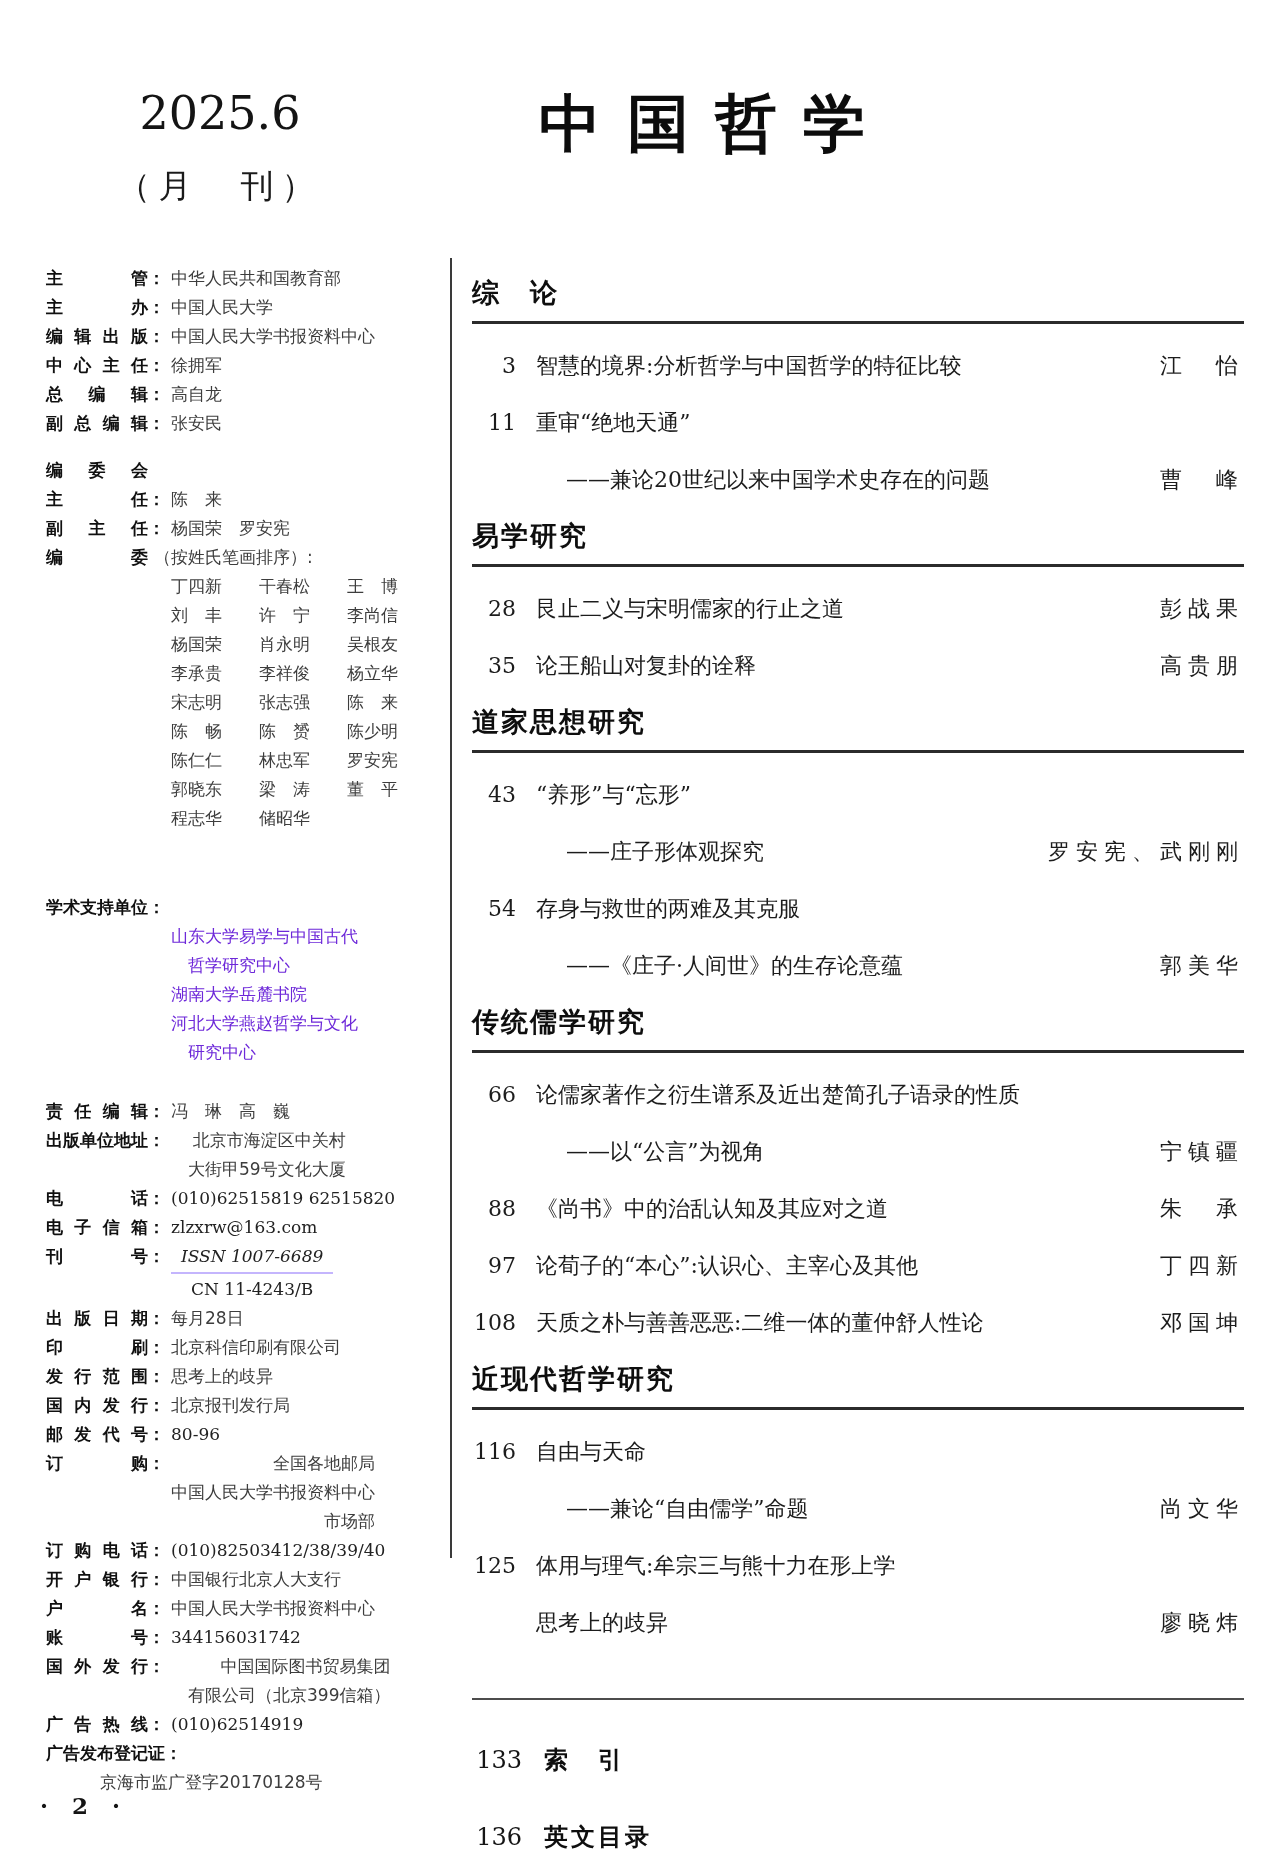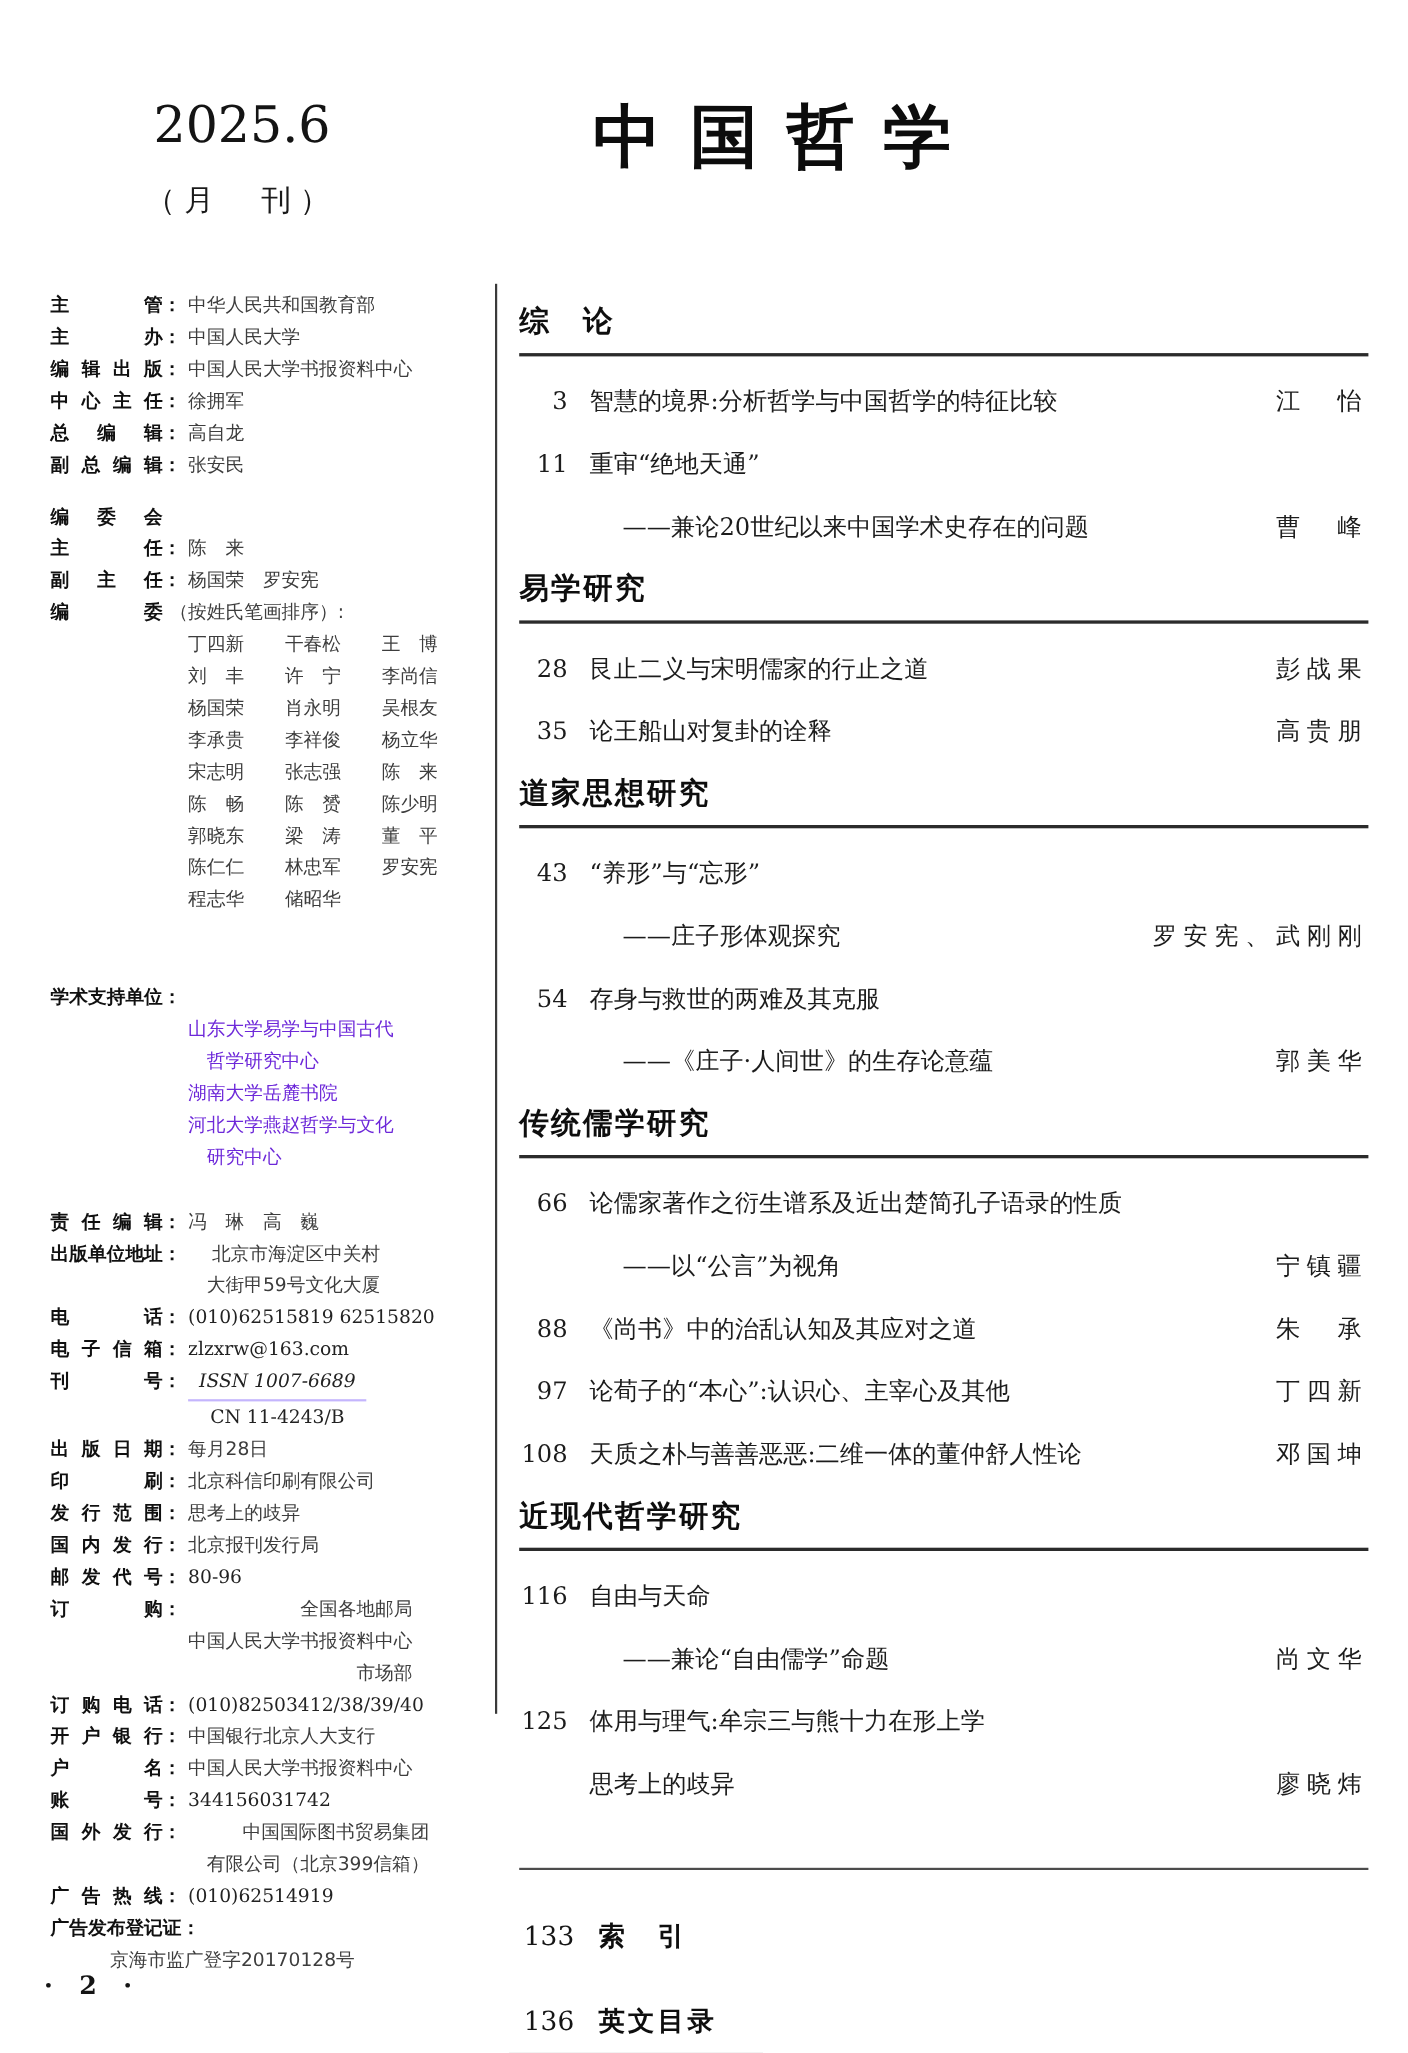--- a/index.html
+++ b/index.html
@@ -5,21 +5,21 @@
   html,body { margin:0; padding:0; background:#e9e9e9; }
   .page {
     position:relative; width:1280px; height:1866px; background:#ffffff;
     margin:0 auto; overflow:hidden; color:#222;
     font-family:"DejaVu Sans", sans-serif;
   }
   
   .header { display:flex; height:252px; }
   .header-left { flex:none; width:440px; padding-top:86px; text-align:center; }
   .issue { font-family:"DejaVu Serif", serif; font-size:46px; color:#141414; }
-  .frequency { margin-top:24px; font-size:27px; letter-spacing:8px; color:#1a1a1a;
+  .frequency { margin-top:24px; font-size:33px; letter-spacing:8px; color:#1a1a1a;
                font-family:Liberation Mono, monospace; }
   .header-title { flex:1; padding-top:82px; padding-right:290px; text-align:center; }
   .journal-title { font-family:"DejaVu Serif", serif; font-weight:bold;
                    font-size:62px; letter-spacing:26px; color:#0c0c0c; white-space:nowrap; }
   
   .divider { position:absolute; left:450px; top:258px; width:2px; height:1300px; background:#3a3a3a; }
   .cols { display:flex; align-items:flex-start; }
   .left-col { flex:none; width:402px; padding-left:46px; padding-top:12px;
               font-size:17px; line-height:29px; }
   .row { display:flex; align-items:flex-start; }
@@ -145,24 +145,24 @@
       <div class="mrow">
         <span class="mname">李承贵</span><span class="mname">李祥俊</span><span class="mname">杨立华</span>
       </div>
       <div class="mrow">
         <span class="mname">宋志明</span><span class="mname">张志强</span><span class="mname">陈　来</span>
       </div>
       <div class="mrow">
         <span class="mname">陈　畅</span><span class="mname">陈　赟</span><span class="mname">陈少明</span>
       </div>
       <div class="mrow">
+        <span class="mname">陈仁仁</span><span class="mname">林忠军</span><span class="mname">罗安宪</span>
+      </div>
+      <div class="mrow">
         <span class="mname">郭晓东</span><span class="mname">梁　涛</span><span class="mname">董　平</span>
-      </div>
-      <div class="mrow">
-        <span class="mname">陈仁仁</span><span class="mname">林忠军</span><span class="mname">罗安宪</span>
       </div>
       <div class="mrow">
         <span class="mname">程志华</span><span class="mname">储昭华</span>
       </div>
 
       <div class="gap60"></div>
 
       <div class="row">
         <span class="lbl wide">学术支持单位</span>
           <span class="colon">：</span>

